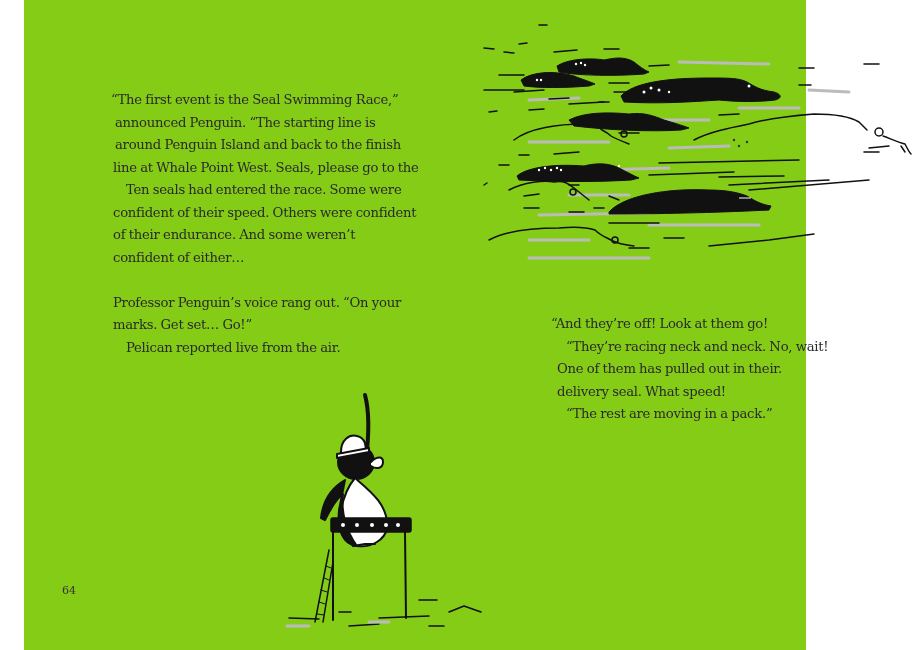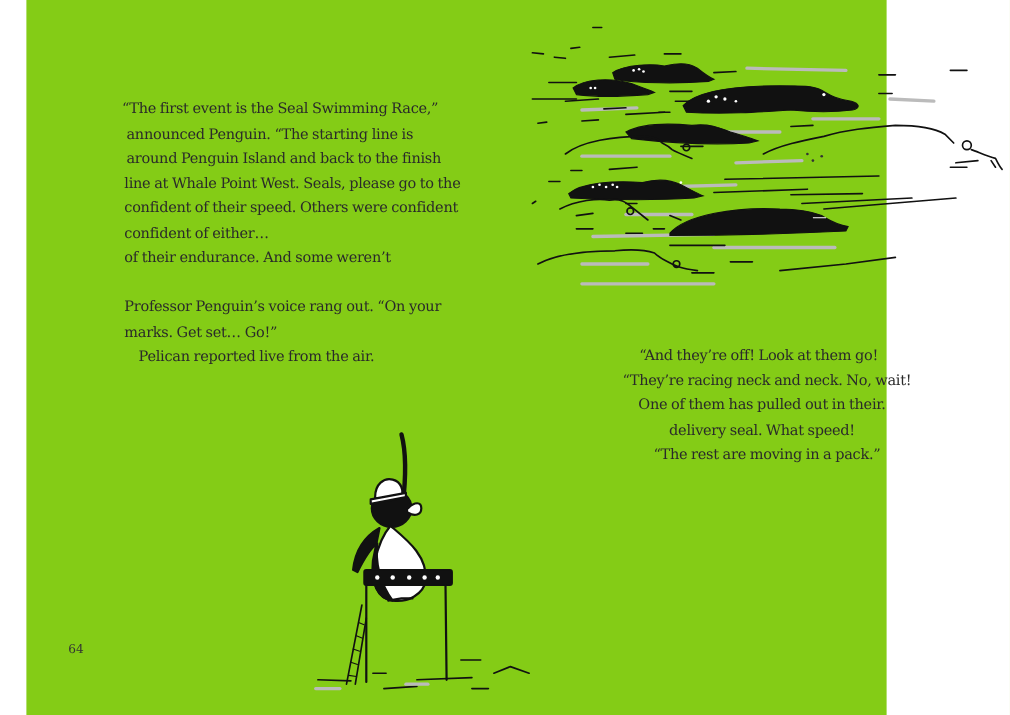--- a/index.html
+++ b/index.html
@@ -4,37 +4,38 @@
   <style>
     html, body { margin: 0; padding: 0; background: #ffffff; }
     body { width: 918px; height: 650px; position: relative; overflow: hidden;
       font-family: "DejaVu Serif", "Liberation Serif", serif; color: #2a2a2a; }
     .spread { position: absolute; left: 0; top: 0; width: 782px; height: 650px; background: #84cc16; margin-left: 24px; }
     .text-block { position: absolute; font-size: 13.2px; line-height: 22.5px; letter-spacing: -0.25px; word-spacing: -0.5px; }
     .text-block p { margin: 0; white-space: nowrap; }
     .indent { padding-left: 13px; }
     .gap { height: 22.5px; }
     #left-text { left: 89px; top: 89px; }
-    #right-text { left: 529px; top: 313px; text-align: center; }
+    #right-text { left: 529px; top: 313px; }
     .page-number { position: absolute; left: 38px; top: 584px; font-size: 11px; color: #333; }
     svg { position: absolute; overflow: visible; }
   </style>
 </head>
 <body>
 
 <div class="spread">
 
   <div id="left-text" class="text-block">
     <p style="margin-left:-2px">“The first event is the Seal Swimming Race,”</p>
     <p style="padding-left:2px">announced Penguin. “The starting line is</p>
     <p style="padding-left:2px">around Penguin Island and back to the finish</p>
     <p>line at Whale Point West. Seals, please go to the</p>
+    <p class="indent">Ten seals had entered the race. Some were</p>
     <p>confident of their speed. Others were confident</p>
+    <p>of their endurance. And some weren’t</p>
     <p>confident of either…</p>
-    <p>of their endurance. And some weren’t</p>
     <div class="gap"></div>
     <p>Professor Penguin’s voice rang out. “On your</p>
     <p>marks. Get set… Go!”</p>
     <p class="indent">Pelican reported live from the air.</p>
   </div>
 
   <div class="page-number">64</div>
 
   <svg style="left:255px; top:390px;" width="210" height="245" viewBox="0 0 210 245">
     <g stroke="#111" fill="none" stroke-linecap="round" stroke-linejoin="round">

